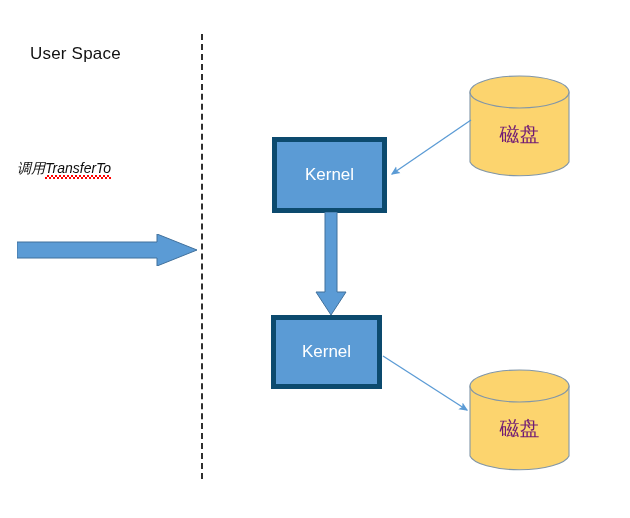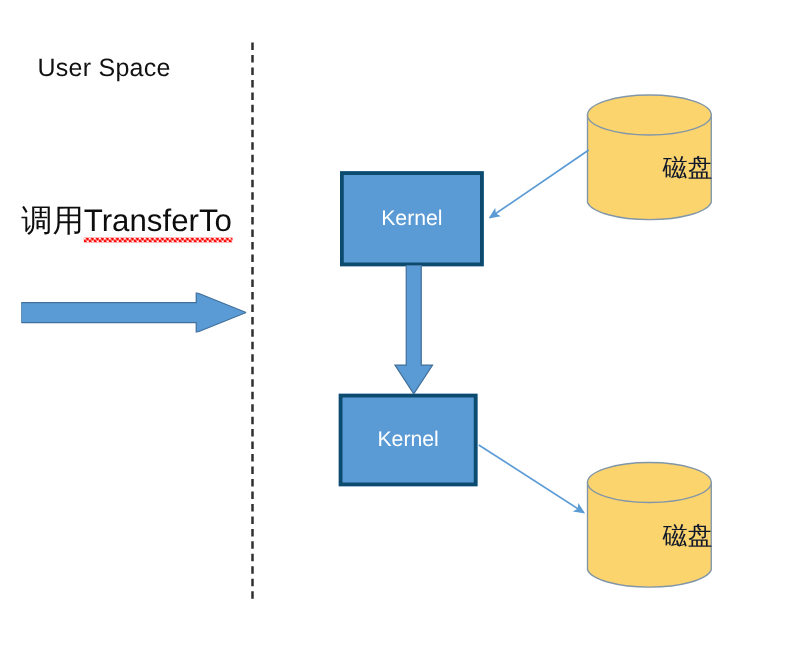--- a/index.html
+++ b/index.html
@@ -14,21 +14,21 @@
     position: relative;
     width: 630px;
     height: 518px;
     background: #ffffff;
     overflow: hidden;
   }
 
   
   .region-label {
     position: absolute;
-    font-size: 20px;
+    font-size: 17px;
     color: #111111;
     white-space: nowrap;
     letter-spacing: 0.2px;
   }
   #user-space-label  { left: 30px;  top: 44px; }
   #kernel-space-label{ left: 291px; top: 44px; }
 
   
   #divider {
     position: absolute;
@@ -37,23 +37,24 @@
     width: 0;
     height: 445px;
     border-left: 2px dashed #2f2f2f;
   }
 
   
   #syscall-caption {
     position: absolute;
     left: 17px;
     top: 160px;
-    font-size: 25px;
+    font-size: 14px;
     color: #0d0d0d;
     white-space: nowrap;
+    font-style: italic;
   }
   #syscall-caption .cn { font-family: "DejaVu Sans", sans-serif; }
   #syscall-caption .misspelled {
     position: relative;
     padding-bottom: 1px;
   }
   #syscall-caption .misspelled::after {
     content: "";
     position: absolute;
     left: 0;
@@ -73,21 +74,21 @@
     left: 17px;
     top: 234px;
     width: 180px;
     height: 32px;
   }
 
   
   .kernel-box {
     position: absolute;
     background: #5B9BD5;
-    border: 3px solid #0c4a6e;
+    border: 5px solid #0c4a6e;
     color: #ffffff;
     font-size: 17px;
     display: flex;
     align-items: center;
     justify-content: center;
     box-sizing: border-box;
   }
   #kernel-box-top    { left: 272px; top: 137px; width: 115px; height: 76px; }
   #kernel-box-bottom { left: 271px; top: 315px; width: 111px; height: 74px; }
 
@@ -107,22 +108,22 @@
     height: 104px;
   }
   #disk-top    { left: 469px; top: 75px; }
   #disk-bottom { left: 469px; top: 369px; }
   .disk svg { display: block; width: 100%; height: 100%; overflow: visible; }
   .disk-label {
     position: absolute;
     left: 0;
     right: 0;
     top: 46px;
-    text-align: right;
-    color: #0f172a;
+    text-align: center;
+    color: #701a75;
     font-size: 20px;
     font-family: "DejaVu Sans", sans-serif;
     pointer-events: none;
   }
 
   
   #connectors {
     position: absolute;
     left: 0;
     top: 0;

